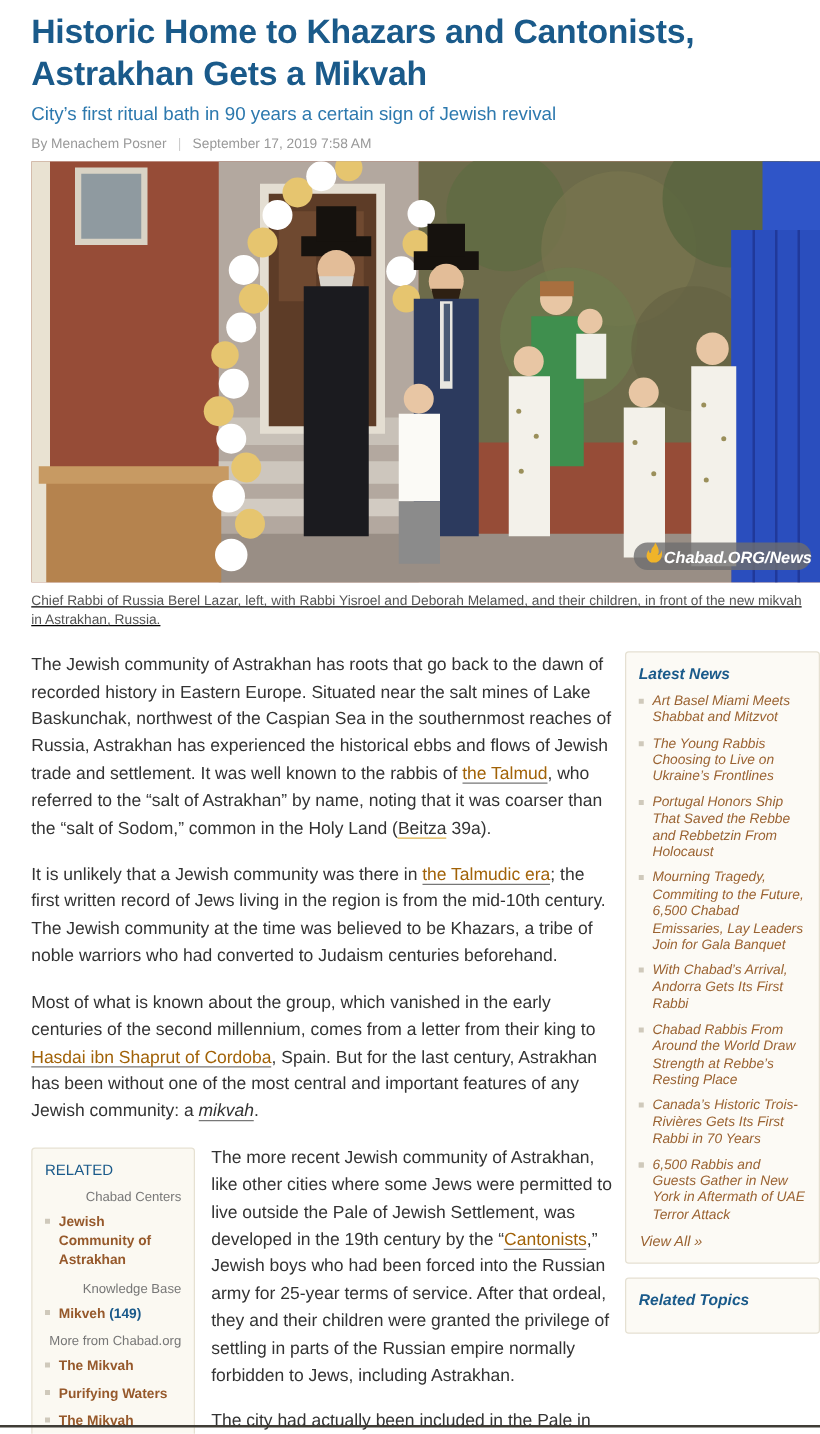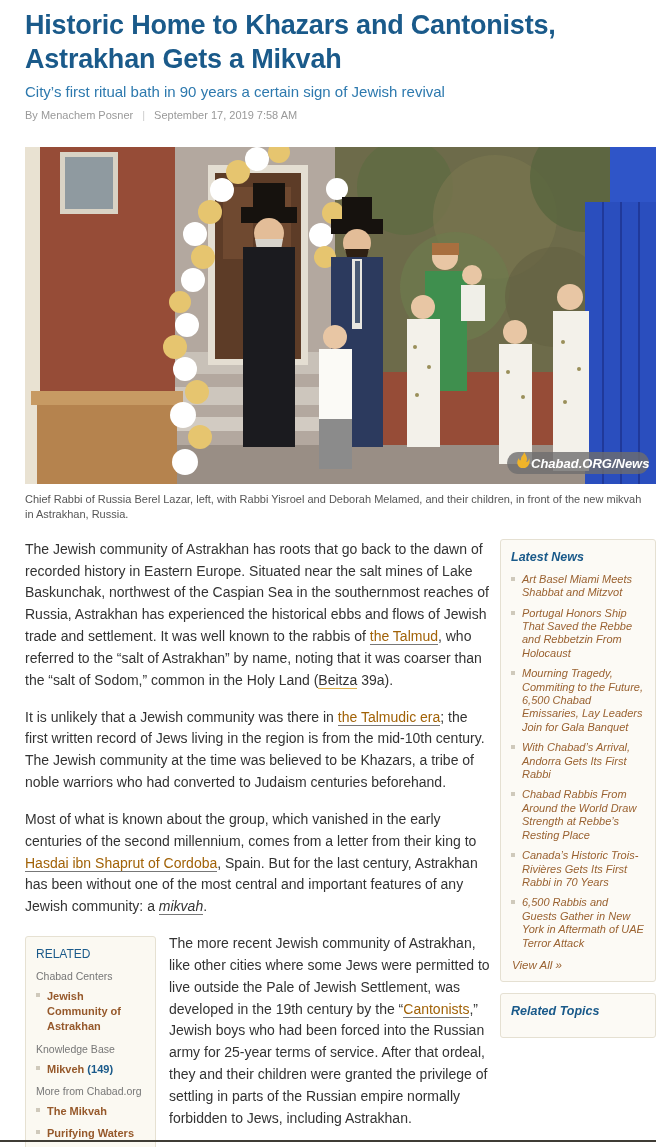--- a/index.html
+++ b/index.html
@@ -8,41 +8,41 @@
   .page { position:relative; width:656px; height:1147px; padding-left:25px; }
 
   
   .hdr { padding-top:8px; width:625px; }
   .title { font-size:27px; line-height:34px; font-weight:bold; color:#1a5a8a; letter-spacing:-0.2px; }
   .subtitle { margin-top:7px; font-size:15px; color:#2d79ae; }
   .byline { margin-top:9px; font-size:11px; color:#999; }
   .byline .sep { margin:0 9px; color:#ccc; }
 
   
-  figure { margin-top:26px; width:615px; }
+  figure { margin-top:8px; width:615px;text-decoration:underline; }
   figure svg { display:block; }
   figcaption { margin-top:8px; font-size:11px; color:#555; line-height:1.4; width:625px; }
 
   
   .cols { display:flex; margin-top:16px; align-items:flex-start; }
   .main { width:465px; flex:0 0 465px; }
   .sidebar { width:156px; flex:0 0 156px; margin-left:10px; }
 
   
   .main p { font-size:14px; line-height:1.56; color:#333; margin:0 0 15px; }
   .seg-plain {}
   .seg-link { color:#a16207; border-bottom:1px solid #777; cursor:pointer; }
   .seg-glossary { color:#333; border-bottom:1px solid #e0b44c; cursor:pointer;text-align:center; }
   .seg-ilink { color:#333; font-style:italic; border-bottom:1px solid #777; cursor:pointer; }
 
   
   .related-box { float:left; width:131px; background:#fbf9f2; border:1px solid #e6e1d2;
     border-radius:3px; padding:10px 10px 12px; margin:3px 13px 6px 0; }
   .related-title { font-size:12px; font-weight:normal; color:#1a5a8a; margin-bottom:9px; }
-  .rel-label { font-size:10.5px; color:#777; margin:9px 0 7px; }
+  .rel-label { font-size:10.5px; color:#777; margin:9px 0 7px;text-align:right; }
   .rel-item { position:relative; padding-left:11px; font-size:11px; font-weight:bold;
     color:#96592b; line-height:1.35; margin:0 0 7px; cursor:pointer; }
   .rel-item .cnt { color:#1a5a8a; font-weight:bold; }
   .sq { position:absolute; left:0; top:4px; width:4px; height:4px; background:#cfc9bb; }
 
   
   .box { background:#fcfaf5; border:1px solid #e5e0d2; border-radius:3px;
     padding:10px 10px 10px; margin-bottom:11px;font-style:italic; }
   .box-header { font-size:12.5px; font-weight:bold; color:#1a5a8a; margin-bottom:9px; }
   .news-item { position:relative; padding-left:11px; font-size:11px; line-height:1.22;
@@ -209,20 +209,21 @@
           <p><span class="seg-plain">The city had actually been included in the Pale in 1804, but then excluded in 1825, and Jews were forced to leave the city in 1835. The Jewish soldiers were thus the only legal Jewish denizens of the city, and a community was eventually formed.</span></p>
         </div>
     </div>
 
     <div class="sidebar">
 
       <div class="box">
         <div class="box-header">Latest News</div>
         <div>
             <div class="news-item"><span class="sq"></span><span>Art Basel Miami Meets Shabbat and Mitzvot</span></div>
+            <div class="news-item"><span class="sq"></span><span>The Young Rabbis Choosing to Live on Ukraine’s Frontlines</span></div>
             <div class="news-item"><span class="sq"></span><span>Portugal Honors Ship That Saved the Rebbe and Rebbetzin From Holocaust</span></div>
             <div class="news-item"><span class="sq"></span><span>Mourning Tragedy, Commiting to the Future, 6,500 Chabad Emissaries, Lay Leaders Join for Gala Banquet</span></div>
             <div class="news-item"><span class="sq"></span><span>With Chabad’s Arrival, Andorra Gets Its First Rabbi</span></div>
             <div class="news-item"><span class="sq"></span><span>Chabad Rabbis From Around the World Draw Strength at Rebbe’s Resting Place</span></div>
             <div class="news-item"><span class="sq"></span><span>Canada’s Historic Trois-Rivières Gets Its First Rabbi in 70 Years</span></div>
             <div class="news-item"><span class="sq"></span></div>
             <div class="news-item"><span class="sq"></span><span>6,500 Rabbis and Guests Gather in New York in Aftermath of UAE Terror Attack</span></div>
           </div>
         <div class="view-all">View All »</div>
       </div>

